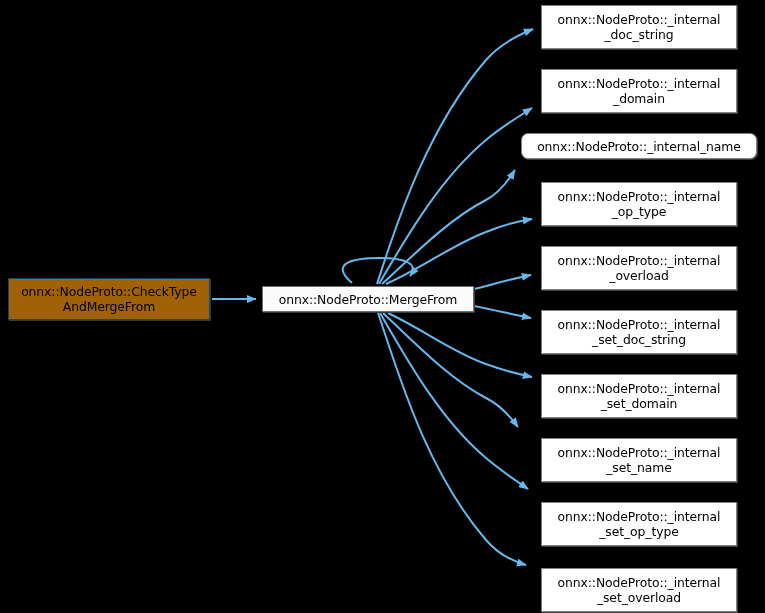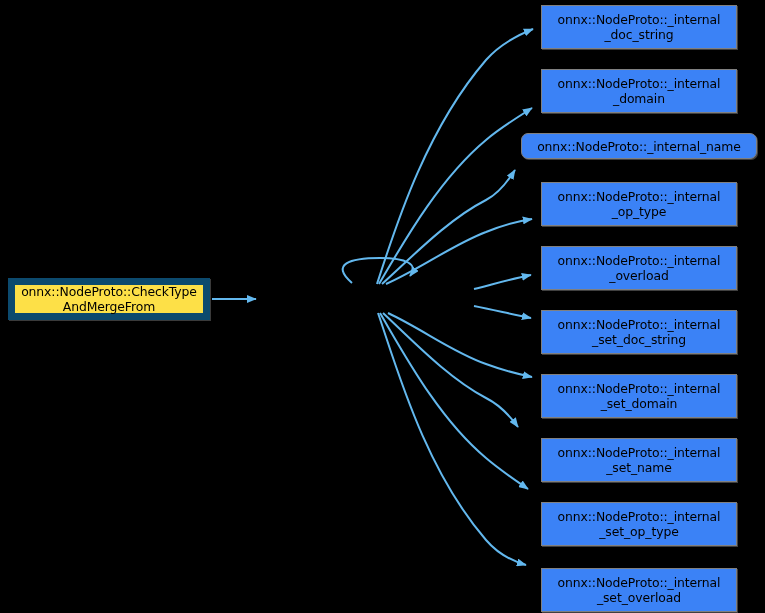--- a/index.html
+++ b/index.html
@@ -33,28 +33,28 @@
     position: absolute;
     box-sizing: border-box;
     display: flex;
     align-items: center;
     justify-content: center;
     text-align: center;
     line-height: 15px;
     font-size: 12.4px;
     color: #000000;
     border: 1px solid #808080;
-    background: #3b82f6;
+    background: #ffffff;
     box-shadow: 1px 1px 0 0 #404040;
     white-space: pre-line;
     letter-spacing: -0.1px;
   }
   .node.root {
-    background: #fde047;
-    border: 7px solid #0c4a6e;
+    background: #a16207;
+    border: 1px solid #0c4a6e;
     box-shadow: 1px 1px 0 0 #3a3a3a;
   }
   .node.current {
     background: #fbfbfb;
     border: 1px solid #6e6e6e;
     box-shadow: 1px 1px 0 0 #3a3a3a;
   }
   .node .label {
     display: block;
     padding: 0 4px;
@@ -86,20 +86,21 @@
       <path d="M474,306 C494,310 511,314 531,318" marker-end="url(#ah)"></path>
       <path d="M388,313 C424,330 452,352 486,364 C502,370 518,374 532,377" marker-end="url(#ah)"></path>
       <path d="M383,313 C412,340 448,378 486,398 C498,404 510,416 518,427" marker-end="url(#ah)"></path>
       <path d="M380,313 C403,352 438,418 486,458 C500,470 515,480 528,489" marker-end="url(#ah)"></path>
       <path d="M378,313 C396,365 424,468 486,540 C498,554 512,561 526,565" marker-end="url(#ah)"></path>
     </g>
   </svg>
 
 <div class="node root" style="left: 8px; top: 278px; width: 202px; height: 42px;"><span class="label">onnx::NodeProto::CheckType
 AndMergeFrom</span></div>
+    <div class="node current" style="left: 262px; top: 286px; width: 212px; height: 26px;"><span class="label">onnx::NodeProto::MergeFrom</span></div>
     <div class="node" style="left: 541px; top: 5px; width: 196px; height: 44px;"><span class="label">onnx::NodeProto::_internal
 _doc_string</span></div>
     <div class="node" style="left: 541px; top: 69px; width: 196px; height: 44px;"><span class="label">onnx::NodeProto::_internal
 _domain</span></div>
     <div class="node" style="left: 521px; top: 133px; width: 236px; height: 26px; border-radius: 7px;"><span class="label">onnx::NodeProto::_internal_name</span></div>
     <div class="node" style="left: 541px; top: 182px; width: 196px; height: 44px;"><span class="label">onnx::NodeProto::_internal
 _op_type</span></div>
     <div class="node" style="left: 541px; top: 246px; width: 196px; height: 44px;"><span class="label">onnx::NodeProto::_internal
 _overload</span></div>
     <div class="node" style="left: 541px; top: 310px; width: 196px; height: 44px;"><span class="label">onnx::NodeProto::_internal

